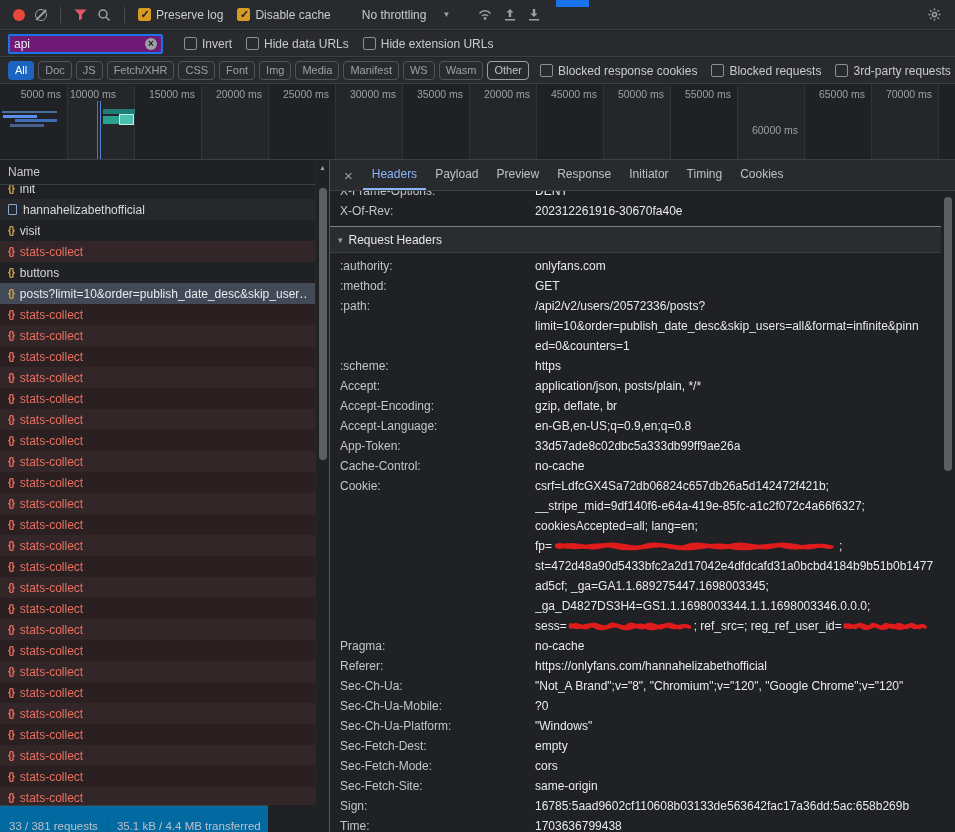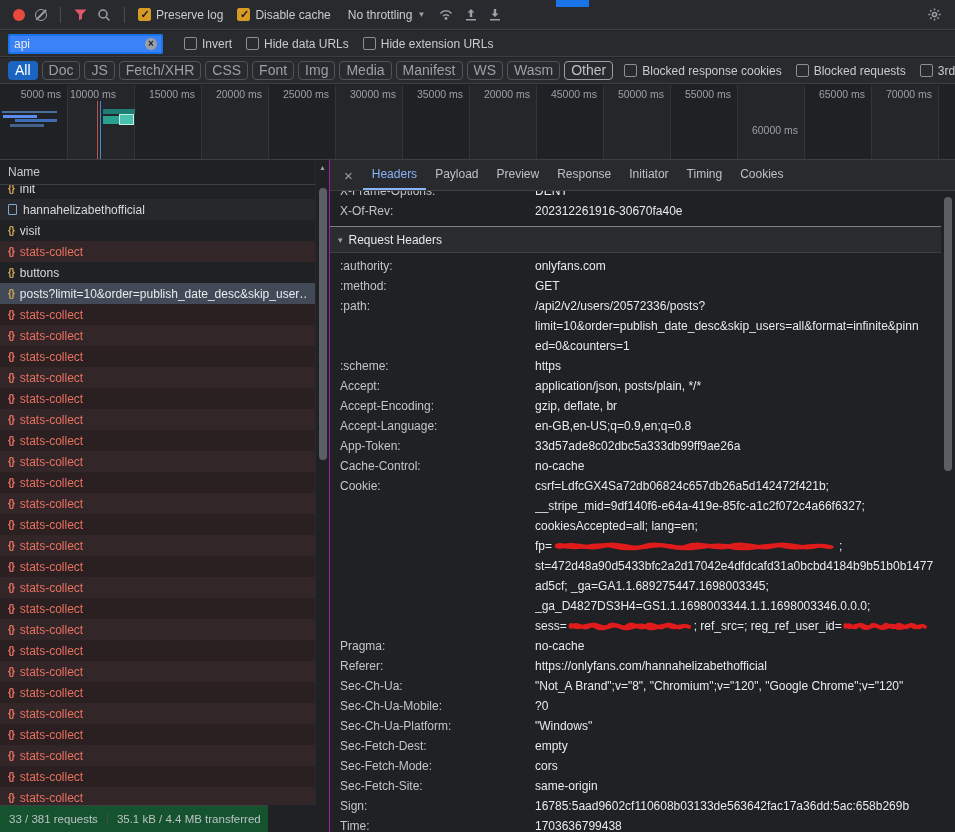--- a/index.html
+++ b/index.html
@@ -13,38 +13,38 @@
   .tb-sep{width:1px;height:16px;background:#494c50;margin:0 8px;flex:none}
   .icon-btn{display:flex;align-items:center;justify-content:center;flex:none;margin:0 5px}
   .rec-dot{width:12px;height:12px;border-radius:50%;background:#e8493d}
   .block-circle{position:relative;width:12px;height:12px;border:1.5px solid #9aa0a6;border-radius:50%}
   .block-circle::after{content:"";position:absolute;left:-2px;top:4.5px;width:14px;height:1.5px;
     background:#9aa0a6;transform:rotate(-45deg)}
   .cb-label{display:flex;align-items:center;gap:5px;color:#c9cbce;margin:0 9px 0 5px;flex:none;white-space:nowrap}
   .cb{width:13px;height:13px;border:1px solid #8b8e92;border-radius:2px;position:relative;flex:none;background:transparent}
   .cb.on{background:var(--checkbox-checked,#d79a22);border-color:var(--checkbox-checked,#d79a22)}
   .cb.on::after{content:"✓";position:absolute;left:1.5px;top:-1px;font-size:11px;color:#202124;font-weight:bold}
-  .dropdown{display:flex;align-items:center;gap:5px;color:#c9cbce;margin:0 8px;white-space:nowrap}
+  .dropdown{display:flex;align-items:center;gap:16px;color:#c9cbce;margin:0 22px;white-space:nowrap}
   .caret{font-size:8px;color:#9aa0a6}
   .tb-spacer{flex:1}
   .blue-art{position:absolute;left:556px;top:0;width:33px;height:7px;background:var(--accent-blue,#1a73e8)}
 
   .filterbar{position:absolute;left:0;top:31px;right:0;height:26px;background:#292a2d;
     border-bottom:1px solid #3c4043;display:flex;align-items:center;padding:0 8px}
-  .filter-input{display:flex;align-items:center;width:155px;height:20px;background:#3b82f6;
+  .filter-input{display:flex;align-items:center;width:155px;height:20px;background:#701a75;
     border:2px solid var(--accent-blue,#1a73e8);border-radius:2px;padding:0 4px;margin-right:16px;flex:none}
   .filter-input input{flex:1;background:transparent;border:none;outline:none;color:#e8eaed;
     font-size:12px;font-family:inherit;min-width:0}
   .clear-btn{width:12px;height:12px;border-radius:50%;background:#9aa0a6;color:#202124;
     font-size:10px;line-height:12px;text-align:center;flex:none;font-weight:bold}
 
   .typebar{position:absolute;left:0;top:58px;right:0;height:26px;background:#292a2d;
     border-bottom:1px solid #3c4043;display:flex;align-items:center;padding:0 8px}
   .pill{padding:2px 6px;border:1px solid #505357;border-radius:4px;color:#9aa0a6;
-    font-size:14px;line-height:13px;margin-right:4px;flex:none;white-space:nowrap}
+    font-size:11px;line-height:13px;margin-right:4px;flex:none;white-space:nowrap}
   .pill.sel{background:var(--selected-pill-bg,#1b64c0);border-color:transparent;color:#fff}
   .pill.emph{border-color:#9aa0a6;color:#bdc1c6}
   .typebar .cb-label{margin:0 7px}
 
   
   .overview{position:absolute;left:0;top:85px;right:0;height:75px;background:#202124;
     border-bottom:1px solid #3c4043;overflow:hidden}
   .ov-band{position:absolute;top:0;bottom:0;background:rgba(255,255,255,.022);z-index:0}
   .ov-line{position:absolute;top:0;bottom:0;width:1px;background:#323438;z-index:1}
   .ov-tick{position:absolute;top:3px;width:64px;text-align:right;font-size:10.5px;
@@ -72,22 +72,22 @@
   .req-label{overflow:hidden}
 
   .sbar{position:absolute;width:14px;background:#202124;z-index:5}
   .sbar-left{right:0;top:0;bottom:27px;border-left:1px solid #27282b}
   .sbar-right{right:0;top:31px;bottom:0}
   .sbar-up{display:block;text-align:center;font-size:7px;color:#9aa0a6;padding-top:4px}
   .sbar-thumb{position:absolute;left:3px;width:8px;background:#5b5e63;border-radius:4px}
   .sbar-left .sbar-thumb{top:28px;height:272px}
   .sbar-right .sbar-thumb{top:6px;height:274px}
 
-  .status{position:absolute;left:0;bottom:0;width:268px;height:27px;background:#14532d;
-    border-top:1px solid #3c4043;display:flex;align-items:center;font-size:11.5px;
+  .status{position:absolute;left:0;bottom:0;width:268px;height:27px;background:#0369a1;
+    border-top:1px solid #3c4043;display:flex;align-items:flex-end;font-size:11.5px;
     color:#bdc1c6;overflow:hidden;white-space:nowrap;z-index:6}
   .status .item{padding:0 9px}
   .status .item + .item{border-left:1px solid #45484c}
 
   
   .tabbar{height:31px;background:#292a2d;border-bottom:1px solid #3c4043;display:flex;
     align-items:center;padding:0 4px}
   .tab-close{color:#9aa0a6;font-size:15px;padding:0 10px;flex:none}
   .tab{padding:0 9px;height:100%;display:flex;align-items:center;color:#bdc1c6;
     border-bottom:2px solid transparent;flex:none;white-space:nowrap}

